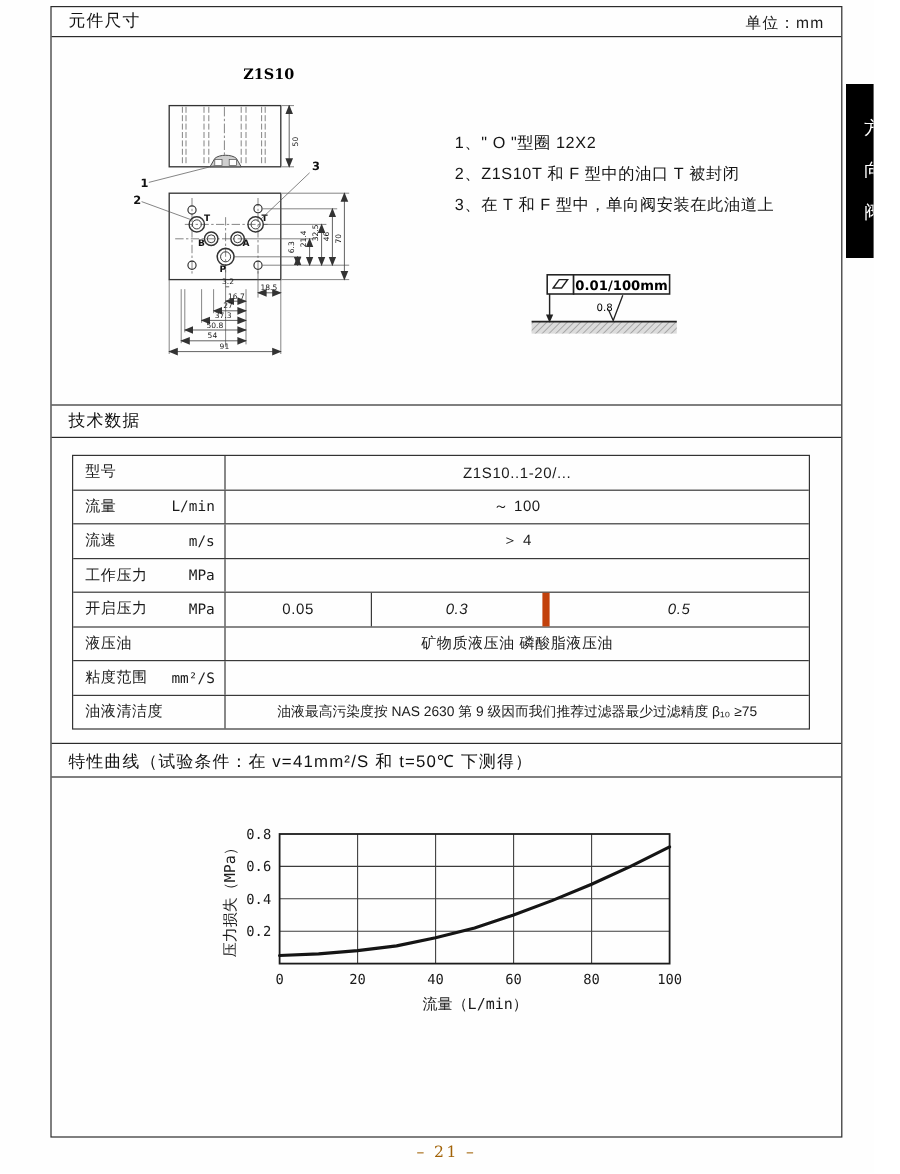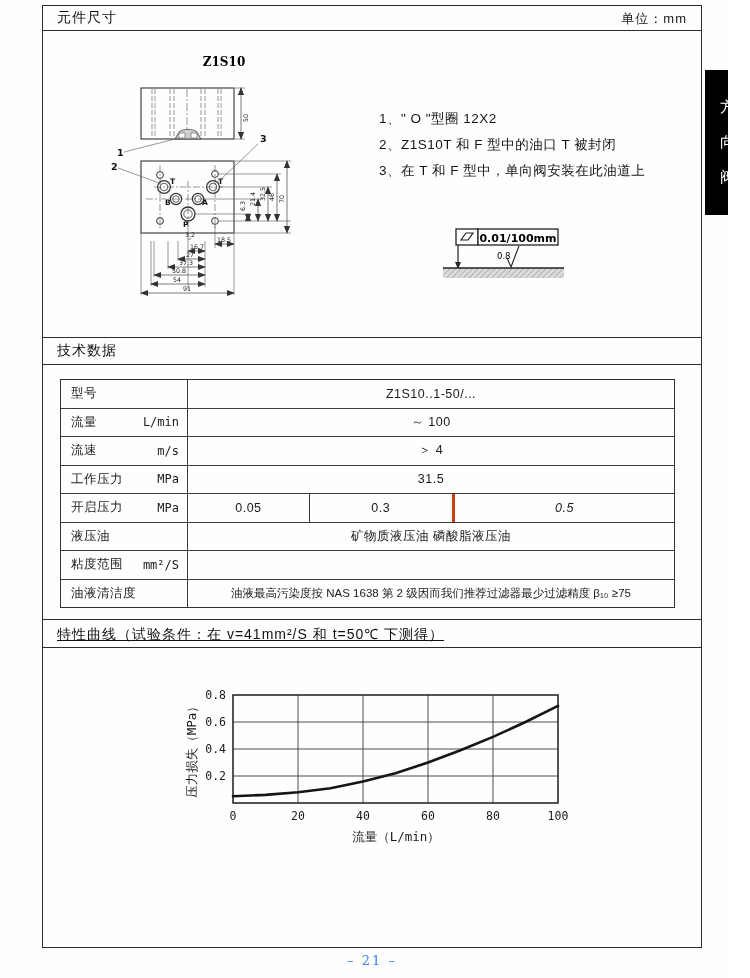--- a/index.html
+++ b/index.html
@@ -5,21 +5,21 @@
   html,body{margin:0;padding:0;background:#ffffff;}
   .page{position:relative;width:728px;height:978px;background:#fefefe;
         font-family:"Liberation Sans",sans-serif;color:#1a1a1a;overflow:hidden;}
   .frame{position:absolute;left:42px;top:5px;width:660px;height:943px;
          border:1.6px solid #2b2b2b;box-sizing:border-box;background:#fefefe;}
   .band{position:absolute;left:0;width:100%;box-sizing:border-box;
         display:flex;align-items:center;font-size:14px;color:#111;
         padding-left:14px;letter-spacing:1px;}
   .band-header{top:0;height:25px;border-bottom:1.4px solid #2b2b2b;}
   .band-tech{top:331px;height:28px;border-top:1.3px solid #2b2b2b;border-bottom:1.3px solid #2b2b2b;}
-  .band-curve{top:613px;height:29px;border-top:1.3px solid #2b2b2b;border-bottom:1.3px solid #2b2b2b;text-decoration:underline;}
+  .band-curve{top:613px;height:29px;border-top:1.3px solid #2b2b2b;border-bottom:1.3px solid #2b2b2b;}
   .unit-label{position:absolute;right:14px;top:0;height:25px;display:flex;align-items:center;
               font-size:13px;letter-spacing:1px;}
   .notes{position:absolute;left:336px;top:100px;width:330px;font-size:13.5px;line-height:26px;
          color:#151515;letter-spacing:.5px;}
   .drawing-svg{position:absolute;left:48px;top:37px;}
   .flatness-svg{position:absolute;left:398px;top:220px;}
   
   .spec-table{position:absolute;left:17px;top:373px;width:615px;height:229px;
               border:1.5px solid #333;box-sizing:border-box;display:flex;flex-direction:column;
               background:#fefefe;}
@@ -27,31 +27,31 @@
   .t-row:last-child{border-bottom:none;}
   .t-label{width:127px;flex:0 0 127px;border-right:1px solid #3a3a3a;display:flex;
            align-items:center;box-sizing:border-box;padding:0 8px 0 10px;font-size:12.5px;}
   .t-label .lname{flex:1;letter-spacing:.5px;}
   .t-label .lunit{font-size:12px;font-family:"DejaVu Sans Mono","Liberation Mono",monospace;}
   .t-vals{flex:1;display:flex;}
   .t-val{flex:1;display:flex;align-items:center;justify-content:center;font-size:12.5px;
          letter-spacing:.5px;padding:0 4px;text-align:center;}
   .t-val.small{font-size:11.5px;letter-spacing:0;}
   .t-val.c1{flex:0 0 23.2%;border-right:1px solid #3a3a3a;}
-  .t-val.c2{flex:0 0 27.6%;border-right:3px solid #c2410c;}
+  .t-val.c2{flex:0 0 27.6%;border-right:6px solid #c2410c;font-style:italic;}
   .t-val.c3{flex:1;font-style:italic;}
   
   .chart-svg{position:absolute;left:133px;top:650px;}
   .chart-svg text{font-family:"DejaVu Sans Mono","Liberation Mono",monospace;fill:#1a1a1a;}
   
   .side-tab{position:absolute;left:705px;top:70px;width:45px;height:145px;background:#000;
             display:flex;flex-direction:column;align-items:center;justify-content:center;
             gap:16px;color:#fff;font-size:15px;}
   .page-number{position:absolute;left:42px;top:953px;width:660px;text-align:center;
-               font-family:"DejaVu Serif","Liberation Serif",serif;font-size:13px;color:#3b82f6;
+               font-family:"DejaVu Serif","Liberation Serif",serif;font-size:13px;color:#a16207;
                letter-spacing:2px;}
   .dwg-line{stroke:#333;stroke-width:1.1;fill:none;}
   .thin{stroke:#555;stroke-width:.6;fill:none;}
   .dim{stroke:#444;stroke-width:.7;fill:none;}
   .dimtxt{font-family:"DejaVu Sans","Liberation Sans",sans-serif;font-size:6.3px;fill:#1a1a1a;}
   .porttxt{font-family:"DejaVu Sans","Liberation Sans",sans-serif;font-size:7.5px;font-weight:bold;fill:#111;}
   .callout{font-family:"DejaVu Sans","Liberation Sans",sans-serif;font-size:9.5px;font-weight:bold;fill:#111;}
 </style>
 </head>
 <body>
@@ -215,21 +215,21 @@
       <span>技术数据</span>
     </div>
 
     <div class="spec-table">
       <div class="t-row">
         <div class="t-label">
             <span class="lname">型号</span>
             <span class="lunit"></span>
           </div>
         <div class="t-vals">
-            <div class="t-val">Z1S10..1-50/...</div>
+            <div class="t-val">Z1S10..1-20/...</div>
           </div>
       </div>
       <div class="t-row">
         <div class="t-label">
             <span class="lname">流量</span>
             <span class="lunit">L/min</span>
           </div>
         <div class="t-vals">
             <div class="t-val">～ 100</div>
           </div>
@@ -240,23 +240,20 @@
             <span class="lunit">m/s</span>
           </div>
         <div class="t-vals">
             <div class="t-val">＞ 4</div>
           </div>
       </div>
       <div class="t-row">
         <div class="t-label">
             <span class="lname">工作压力</span>
             <span class="lunit">MPa</span>
-          </div>
-        <div class="t-vals">
-            <div class="t-val">31.5</div>
           </div>
       </div>
       <div class="t-row">
         <div class="t-label">
             <span class="lname">开启压力</span>
             <span class="lunit">MPa</span>
           </div>
         <div class="t-vals">
           <div class="t-val c1">0.05</div>
           <div class="t-val c2">0.3</div>
@@ -277,21 +274,21 @@
             <span class="lname">粘度范围</span>
             <span class="lunit">mm²/S</span>
           </div>
       </div>
       <div class="t-row">
         <div class="t-label">
             <span class="lname">油液清洁度</span>
             <span class="lunit"></span>
           </div>
         <div class="t-vals">
-            <div class="t-val small">油液最高污染度按 NAS 1638 第 2 级因而我们推荐过滤器最少过滤精度  β₁₀ ≥75</div>
+            <div class="t-val small">油液最高污染度按 NAS 2630 第 9 级因而我们推荐过滤器最少过滤精度  β₁₀ ≥75</div>
           </div>
       </div>
     </div>
 
     <div class="band band-curve">
       <span>特性曲线（试验条件：在 v=41mm²/S 和 t=50℃  下测得）</span>
     </div>
 
     <svg class="chart-svg" width="430" height="205" viewBox="0 0 430 205">
       <g id="grid" stroke="#3c3c3c" stroke-width="0.9">

